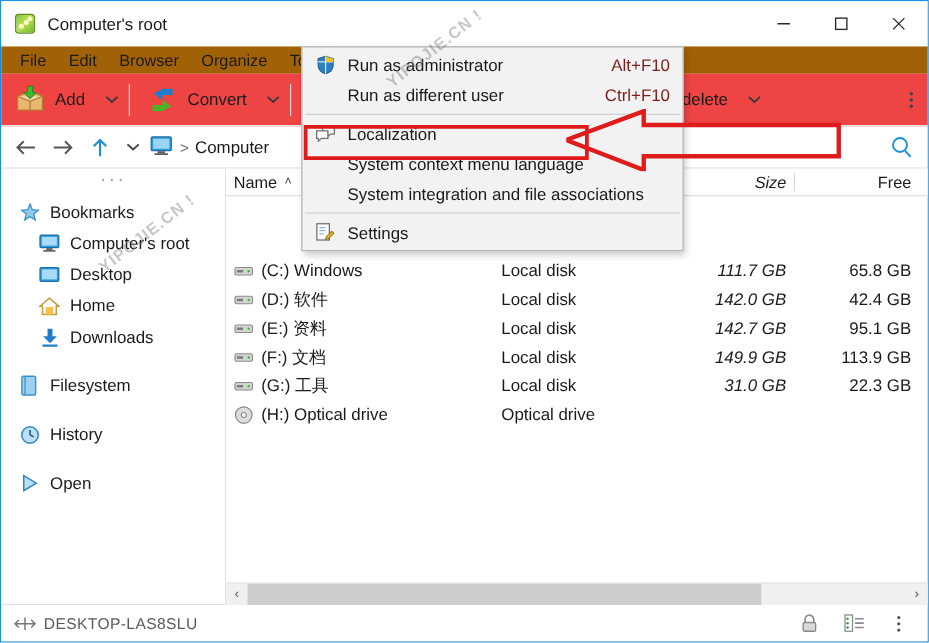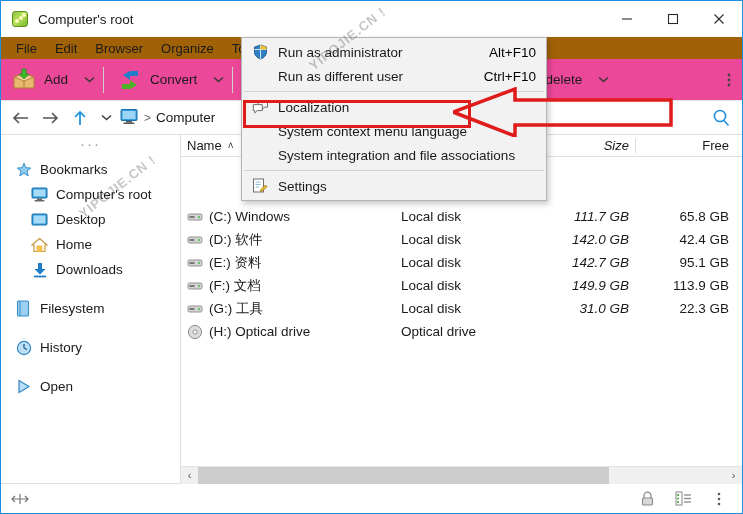--- a/index.html
+++ b/index.html
@@ -63,21 +63,21 @@
     display:flex; align-items:center;
     padding:0 9px;
     color:#1a1a1a;
     white-space:nowrap;
   }
   .menuitem.active { background:#cce4f7; }
 
   
   .toolbar {
     height:42px; flex:0 0 42px;
-    background:#ec4899;
+    background:#ef4444;
     border-bottom:1px solid #e3e3e3;
     display:flex; align-items:center;
     position:relative;
   }
   .tb-group { display:flex; align-items:center; height:100%; }
   .tb-btn {
     display:flex; align-items:center; gap:7px;
     padding:0 10px; height:100%;
     font-size:13.5px;
   }
@@ -203,21 +203,21 @@
     font-size:13.5px;
   }
   .dd-item {
     display:flex; align-items:center;
     height:24px;
     padding:0 10px 0 8px;
     white-space:nowrap;
   }
   .dd-ico { width:20px; height:18px; flex:0 0 20px; margin-right:8px; display:flex; align-items:center; justify-content:center; }
   .dd-label { flex:1; }
-  .dd-short { color:#000000; margin-left:20px;text-align:right; }
+  .dd-short { color:#7f1d1d; margin-left:20px;text-align:right; }
   .dd-sep { height:1px; background:#d2d2d2; margin:3px 2px; }
 
   
   .hl-box {
     position:absolute;
     left:242px; top:99px;
     width:228px; height:28px;
     border:3px solid #e01b1b;
     z-index:60;
     pointer-events:none;
@@ -580,20 +580,21 @@
       </div>
     </div>
   </div>
 
   <div class="statusbar">
     <div class="st-ico">
       <svg width="18" height="14" viewBox="0 0 18 14">
           <path d="M1 7 H17 M4 4 L1 7 L4 10 M14 4 L17 7 L14 10 M9 2 V12" fill="none" stroke="currentColor" stroke-width="1.2"></path>
         </svg>
     </div>
+    <div style="margin-left:4px;letter-spacing:.3px">DESKTOP-LAS8SLU</div>
     <div class="st-right">
       <span class="st-ico">
         <svg width="15" height="16" viewBox="0 0 15 16">
             <path d="M4 7 V4.6 a3.5 3.5 0 0 1 7 0 V7" fill="none" stroke="#8a8a8a" stroke-width="1.3"></path>
             <rect x="2.5" y="7" width="10" height="7" rx="1.2" fill="#d9d9d9" stroke="#8a8a8a" stroke-width="1.1"></rect>
           </svg>
       </span>
       <span class="st-ico">
         <svg width="17" height="15" viewBox="0 0 17 15">
             <rect x="1" y="1" width="6" height="13" fill="none" stroke="#8a8a8a" stroke-width="1"></rect>

